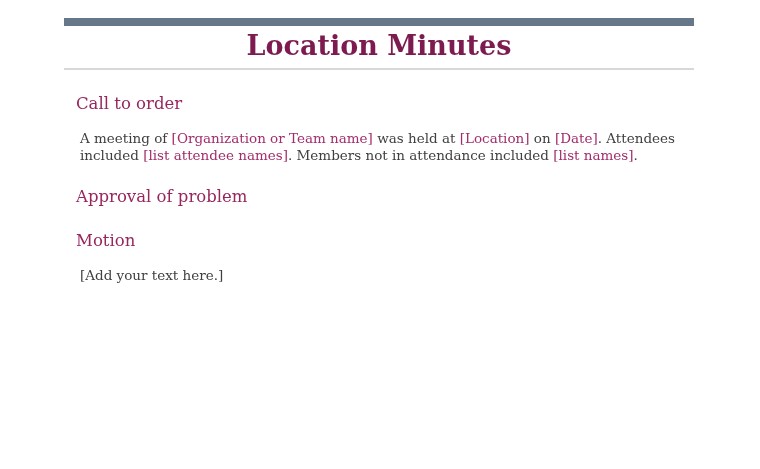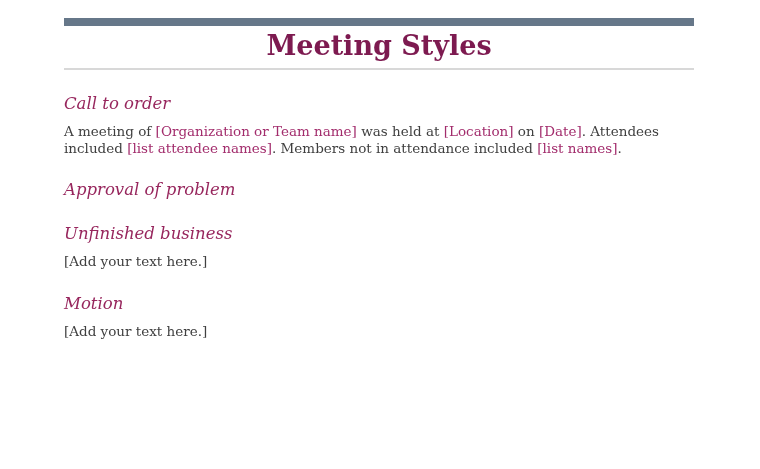--- a/index.html
+++ b/index.html
@@ -35,51 +35,46 @@
     border-top: 2px solid var(--divider, #d8d8d8);
     margin: 0;
     height: 0;
   }
   section { margin: 0; }
   h2.section-heading {
     font-size: 16.5px;
     line-height: 20px;
     font-weight: normal;
     color: var(--heading, #97265d);
-    margin: 24px 0 9px 0;
-    font-style: italic;
+    margin: 24px 0 9px 12px;
   }
   p.section-paragraph {
     font-size: 13.5px;
     line-height: 16.5px;
-    margin: 0;
+    margin: 16px;
     color: var(--body, #3f3f3f);
   }
   .ph { color: var(--placeholder, #a22c6c); }
   .txt { color: inherit; }
 </style>
 </head>
 <body>
 
 <div class="page">
   <div class="accent-bar"></div>
-  <h1 class="doc-title">Meeting Styles</h1>
+  <h1 class="doc-title">Location Minutes</h1>
   <hr class="title-divider">
   <main class="doc-body">
       <section>
         <h2 class="section-heading">Call to order</h2>
         <p class="section-paragraph"><span class="txt">A meeting of </span><span class="ph">[Organization or Team name]</span><span class="txt"> was held at </span><span class="ph">[Location]</span><span class="txt"> on </span><span class="ph">[Date]</span><span class="txt">. Attendees included </span><span class="ph">[list attendee names]</span><span class="txt">. Members not in attendance included </span><span class="ph">[list names]</span><span class="txt">.</span></p>
       </section>
       <section>
         <h2 class="section-heading">Approval of problem</h2>
       </section>
       <section>
       </section>
       <section>
-        <h2 class="section-heading">Unfinished business</h2>
-        <p class="section-paragraph"><span class="txt">[Add your text here.]</span></p>
-      </section>
-      <section>
         <h2 class="section-heading">Motion</h2>
         <p class="section-paragraph"><span class="txt">[Add your text here.]</span></p>
       </section>
     </main>
 </div>
 
 </body></html>

